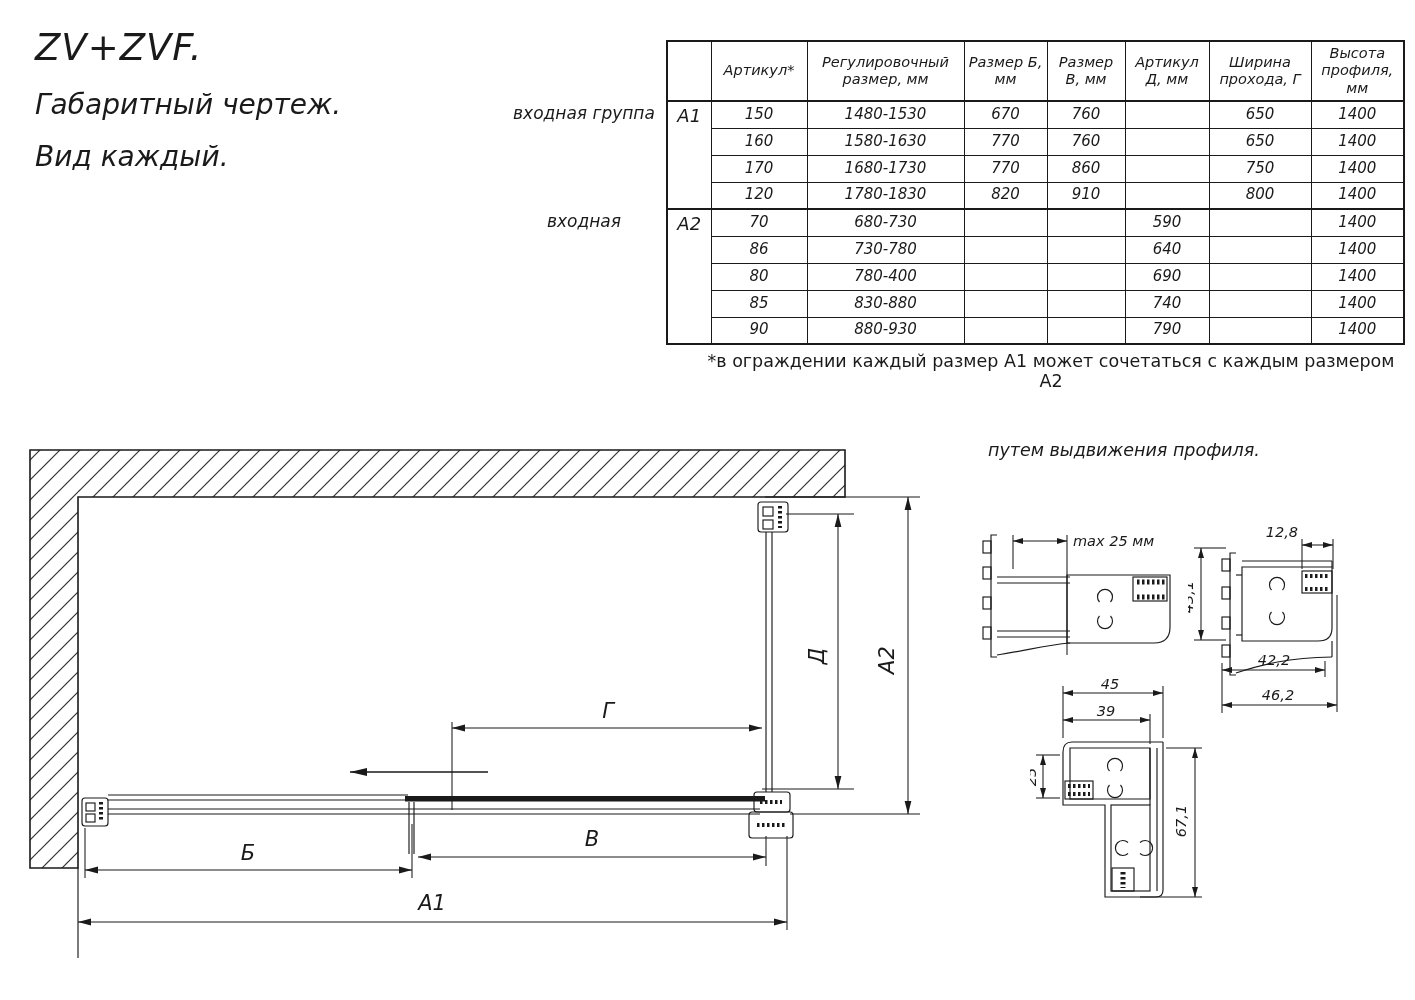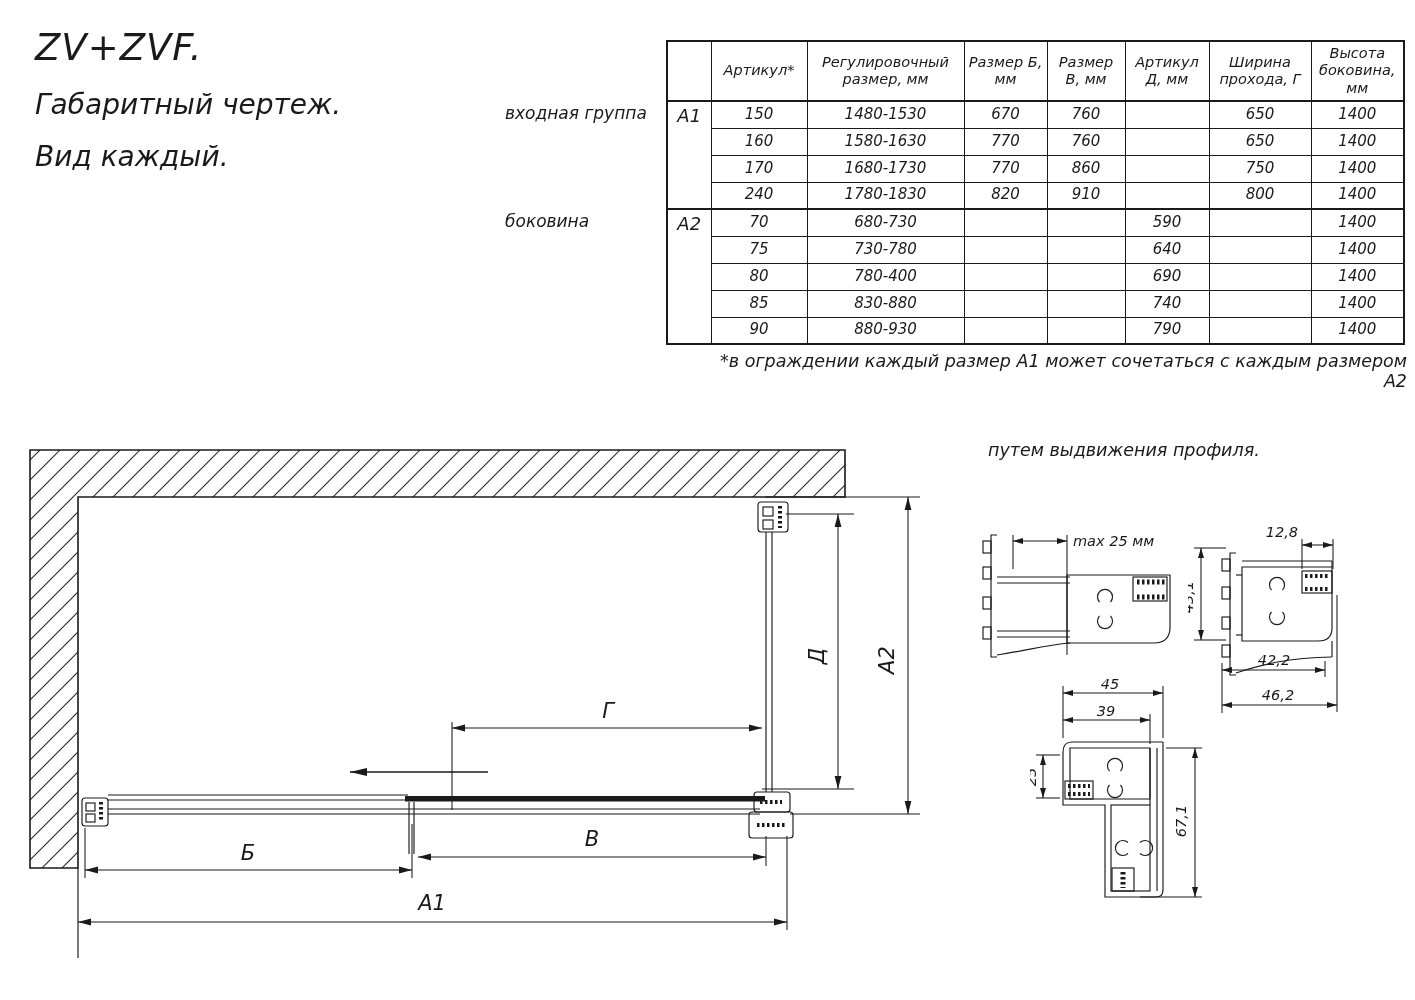--- a/index.html
+++ b/index.html
@@ -11,22 +11,22 @@
   .title1{font-size:37px;font-style:italic;letter-spacing:1px}
   .title23{font-size:28px;font-style:italic;margin-top:19px}
   
   table.spec{border-collapse:collapse;table-layout:fixed;width:737px;font-style:italic;border:2px solid #1a1a1a}
   .spec td,.spec th{border:1px solid #1a1a1a;text-align:center;vertical-align:middle;font-weight:normal;padding:1px 2px;line-height:1.18}
   .spec thead th{font-size:14.5px;height:60px}
   .spec tbody td{font-size:15px;height:27px}
   .spec thead{border-bottom:2px solid #1a1a1a}
   .spec tr.group-start td{border-top:2px solid #1a1a1a}
   .spec td.gcode{font-size:18px;vertical-align:top;padding-top:3px}
-  .rowlabel{font-size:17px;font-style:italic;text-align:left}
-  .footnote{font-size:17.5px;font-style:italic;text-align:right}
+  .rowlabel{font-size:17px;font-style:italic;text-align:center}
+  .footnote{font-size:17.5px;text-align:center}
   .note{font-size:17.5px;font-style:italic;line-height:1.35}
   
   svg text{font-family:"DejaVu Sans",sans-serif;font-style:italic;fill:#1a1a1a}
   .ln{stroke:#1a1a1a;stroke-width:1.15;fill:none}
   .lnw{stroke:#1a1a1a;stroke-width:1.6;fill:none}
   .dim{stroke:#1a1a1a;stroke-width:1.05;fill:none}
   .ser{stroke:#1a1a1a;stroke-width:5;stroke-dasharray:2.5 2.5;fill:none}
   .ser4{stroke:#1a1a1a;stroke-width:4;stroke-dasharray:2.5 2.5;fill:none}
   .dimlab{font-size:21px}
   .plab{font-size:14.5px}
@@ -55,21 +55,21 @@
     </colgroup>
     <thead>
       <tr>
         <th></th>
         <th>Артикул*</th>
         <th>Регулировочный размер, мм</th>
         <th>Размер Б, мм</th>
         <th>Размер В, мм</th>
         <th>Артикул Д, мм</th>
         <th>Ширина прохода, Г</th>
-        <th>Высота боковина, мм</th>
+        <th>Высота профиля, мм</th>
       </tr>
     </thead>
     <tbody>
         <tr class="group-start">
           <td rowspan="4" class="gcode">А1</td>
           <td>150</td>
           <td>1480-1530</td>
           <td>670</td>
           <td>760</td>
           <td></td>
@@ -88,40 +88,40 @@
         <tr>
           <td>170</td>
           <td>1680-1730</td>
           <td>770</td>
           <td>860</td>
           <td></td>
           <td>750</td>
           <td>1400</td>
         </tr>
         <tr>
-          <td>240</td>
+          <td>120</td>
           <td>1780-1830</td>
           <td>820</td>
           <td>910</td>
           <td></td>
           <td>800</td>
           <td>1400</td>
         </tr>
         <tr class="group-start">
           <td rowspan="5" class="gcode">А2</td>
           <td>70</td>
           <td>680-730</td>
           <td></td>
           <td></td>
           <td>590</td>
           <td></td>
           <td>1400</td>
         </tr>
         <tr>
-          <td>75</td>
+          <td>86</td>
           <td>730-780</td>
           <td></td>
           <td></td>
           <td>640</td>
           <td></td>
           <td>1400</td>
         </tr>
         <tr>
           <td>80</td>
           <td>780-400</td>
@@ -146,21 +146,21 @@
           <td></td>
           <td></td>
           <td>790</td>
           <td></td>
           <td>1400</td>
         </tr>
       </tbody>
   </table>
 
   <div class="abs rowlabel" style="left:505px;top:103px;width:158px">входная группа</div>
-  <div class="abs rowlabel" style="left:505px;top:211px;width:158px">боковина</div>
+  <div class="abs rowlabel" style="left:505px;top:211px;width:158px">входная</div>
 
   <div class="abs footnote" style="left:695px;top:351px;width:712px">*в ограждении каждый размер А1 может сочетаться с каждым размером А2</div>
 
   <div class="abs note" style="left:988px;top:439px">
     <div>путем выдвижения профиля.</div>
   </div>
 
   <svg class="abs" style="left:20px;top:430px" width="920" height="540" viewBox="0 0 920 540">
     <defs>
       <pattern id="hatch" width="20" height="20" patternUnits="userSpaceOnUse">

